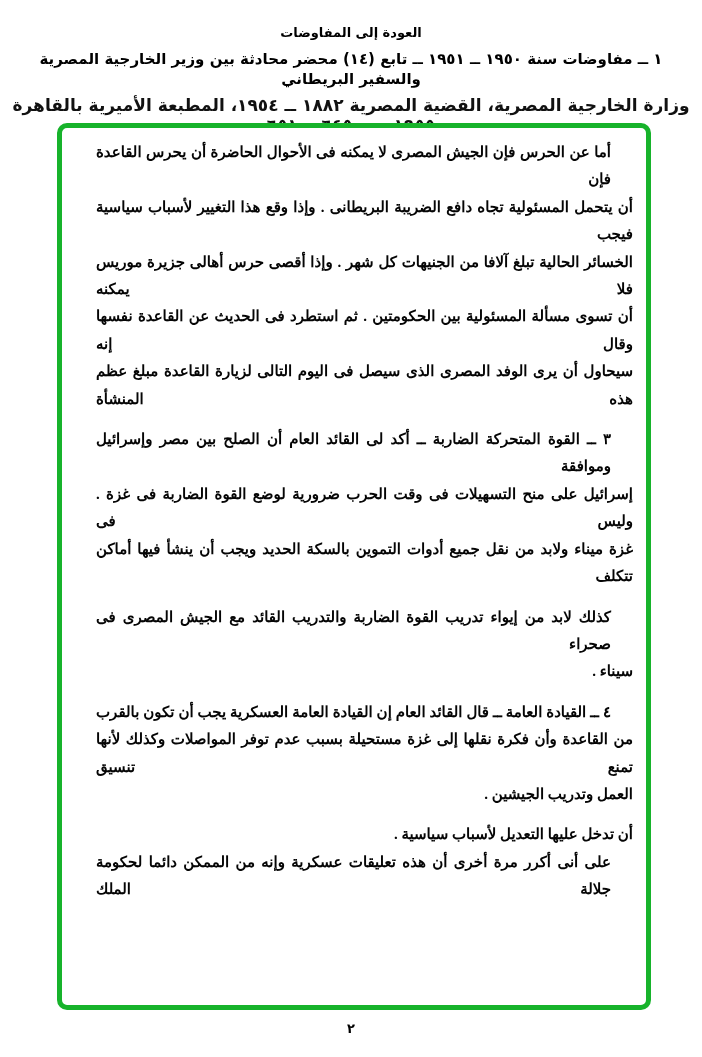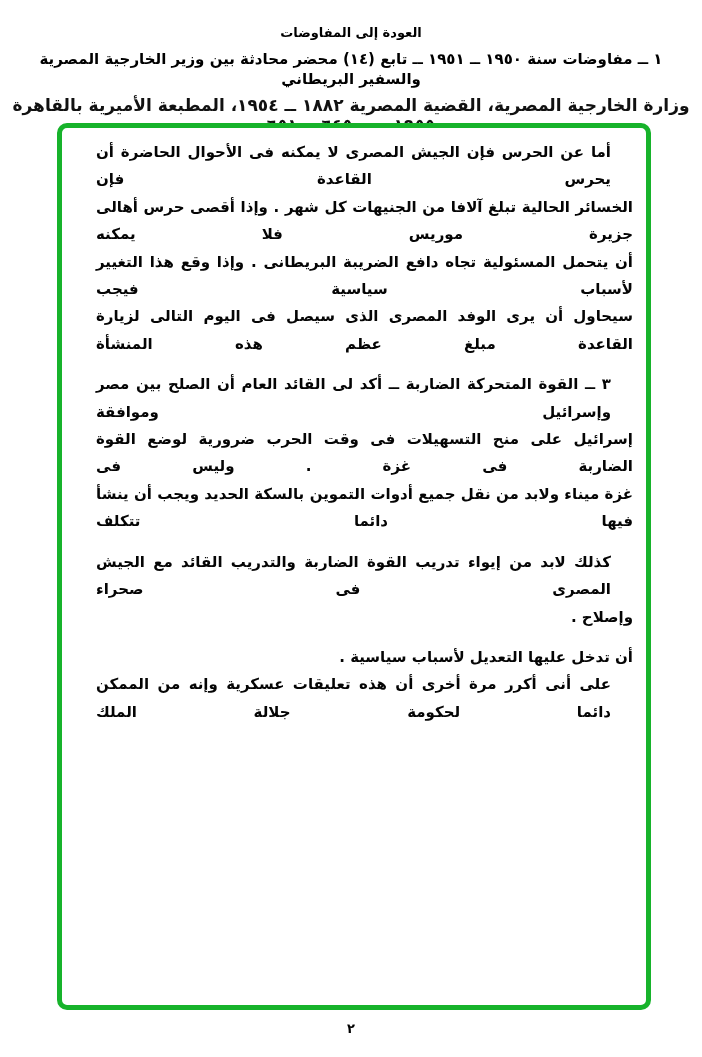--- a/index.html
+++ b/index.html
@@ -50,20 +50,21 @@
     left: 57px;
     top: 123px;
     width: 594px;
     height: 887px;
     box-sizing: border-box;
     border: 5px solid #17b32b;
     border-radius: 10px;
     background: #ffffff;
     padding: 11px 13px 10px 34px;
     overflow: hidden;
+    font-family: Liberation Serif, serif;
   }
   .doc-body {
     direction: rtl;
     font-size: 15px;
     font-weight: 700;
     color: #050505;
   }
   .para {
     margin: 0 0 13px 0;
   }
@@ -100,32 +101,38 @@
   <div class="header">
     <div class="back-link">العودة إلى المفاوضات</div>
     <div class="doc-title">١ ــ مفاوضات سنة ١٩٥٠ ــ ١٩٥١ ــ تابع (١٤) محضر محادثة بين وزير الخارجية المصرية والسفير البريطاني</div>
     <div class="doc-source">وزارة الخارجية المصرية، القضية المصرية ١٨٨٢ ــ ١٩٥٤، المطبعة الأميرية بالقاهرة ١٩٥٥، ص ٦٤٥ ــ ٦٥١</div>
   </div>
 
   <div class="scan-box" style="border-color: rgb(23, 179, 43);">
     <div class="doc-body">
         <div class="para">
           <div class="line first">أما عن الحرس فإن الجيش المصرى لا يمكنه فى الأحوال الحاضرة أن يحرس القاعدة فإن</div>
+          <div class="line">أن يتحمل المسئولية تجاه دافع الضريبة البريطانى . وإذا وقع هذا التغيير لأسباب سياسية فيجب</div>
           <div class="line">الخسائر الحالية تبلغ آلافا من الجنيهات كل شهر . وإذا أقصى حرس أهالى جزيرة موريس فلا يمكنه</div>
-          <div class="line">أن يتحمل المسئولية تجاه دافع الضريبة البريطانى . وإذا وقع هذا التغيير لأسباب سياسية فيجب</div>
+          <div class="line">أن تسوى مسألة المسئولية بين الحكومتين . ثم استطرد فى الحديث عن القاعدة نفسها وقال إنه</div>
           <div class="line">سيحاول أن يرى الوفد المصرى الذى سيصل فى اليوم التالى لزيارة القاعدة مبلغ عظم هذه المنشأة</div>
         </div>
         <div class="para">
           <div class="line first">٣ ــ القوة المتحركة الضاربة ــ أكد لى القائد العام أن الصلح بين مصر وإسرائيل وموافقة</div>
           <div class="line">إسرائيل على منح التسهيلات فى وقت الحرب ضرورية لوضع القوة الضاربة فى غزة . وليس فى</div>
-          <div class="line">غزة ميناء ولابد من نقل جميع أدوات التموين بالسكة الحديد ويجب أن ينشأ فيها دائما تتكلف</div>
+          <div class="line">غزة ميناء ولابد من نقل جميع أدوات التموين بالسكة الحديد ويجب أن ينشأ فيها أماكن تتكلف</div>
         </div>
         <div class="para">
           <div class="line first">كذلك لابد من إيواء تدريب القوة الضاربة والتدريب القائد مع الجيش المصرى فى صحراء</div>
-          <div class="line last">وإصلاح .</div>
+          <div class="line last">سيناء .</div>
+        </div>
+        <div class="para">
+          <div class="line first">٤ ــ القيادة العامة ــ قال القائد العام إن القيادة العامة العسكرية يجب أن تكون بالقرب</div>
+          <div class="line">من القاعدة وأن فكرة نقلها إلى غزة مستحيلة بسبب عدم توفر المواصلات وكذلك لأنها تمنع تنسيق</div>
+          <div class="line last">العمل وتدريب الجيشين .</div>
         </div>
         <div class="para">
           <div class="line last">أن تدخل عليها التعديل لأسباب سياسية .</div>
           <div class="line first">على أنى أكرر مرة أخرى أن هذه تعليقات عسكرية وإنه من الممكن دائما لحكومة جلالة الملك</div>
         </div>
       </div>
   </div>
 
   <div class="footer">
     <span class="page-number">٢</span>

